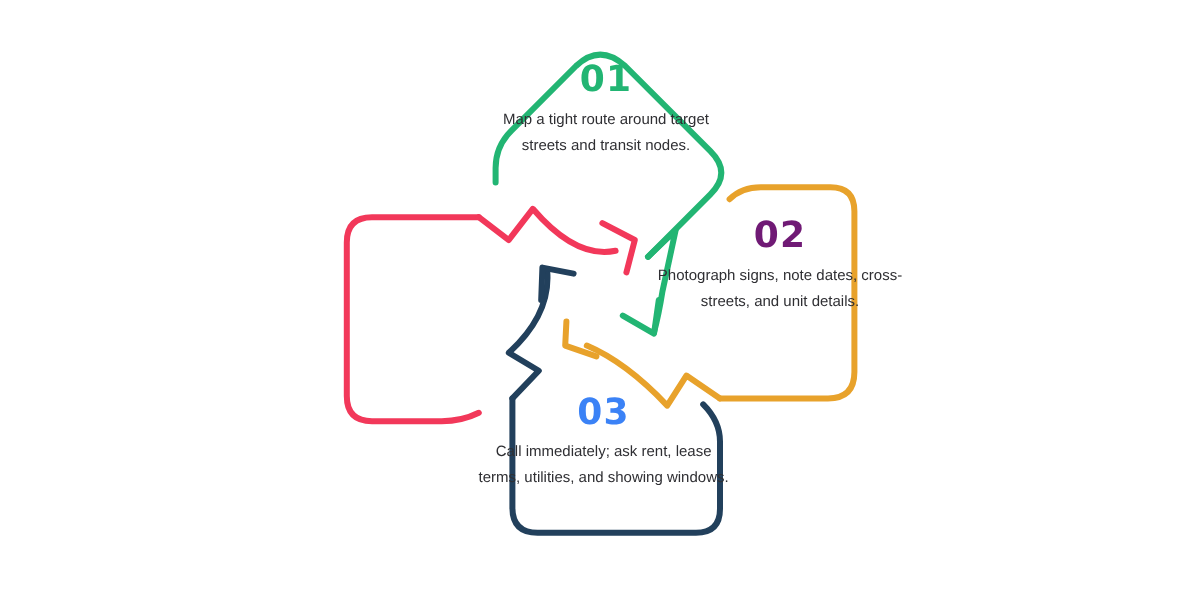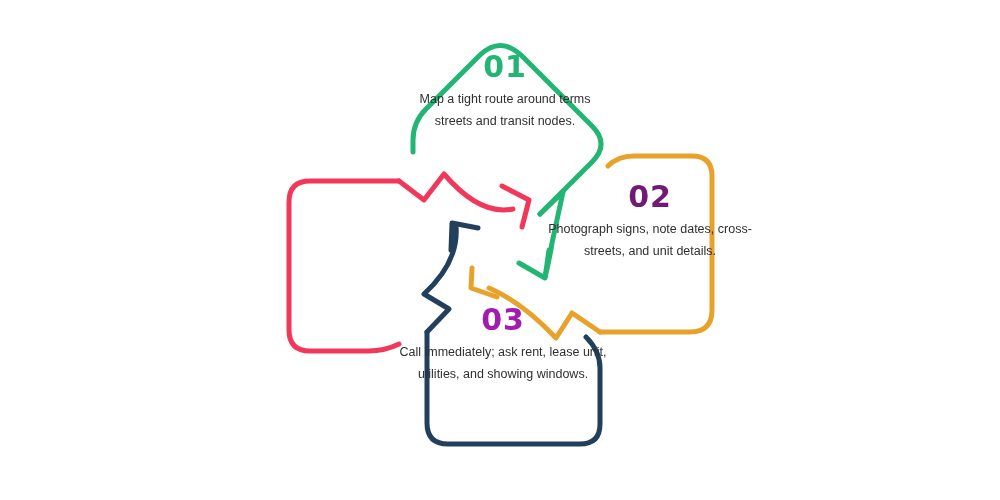--- a/index.html
+++ b/index.html
@@ -122,27 +122,27 @@
                L 424 200
                L 444 174
                Q 480 216 513 209"></path>
       <path fill="none" stroke="#F2385A" stroke-width="5" stroke-linecap="round" stroke-linejoin="round" d="M 502 186 L 529 200 L 522 227"></path>
     </g>
 
   </svg>
 
   <div class="step-label" id="label-01">
     <div class="step-number" style="color:#22B573;">01</div>
-    <p class="step-text">Map a tight route around terms streets and transit nodes.</p>
+    <p class="step-text">Map a tight route around target streets and transit nodes.</p>
   </div>
 
   <div class="step-label" id="label-02">
     <div class="step-number" style="color:#701a75;">02</div>
     <p class="step-text">Photograph signs, note dates, cross-streets, and unit details.</p>
   </div>
 
   <div class="step-label" id="label-03">
-    <div class="step-number" style="color:#a21caf;">03</div>
-    <p class="step-text">Call immediately; ask rent, lease unit, utilities, and showing windows.</p>
+    <div class="step-number" style="color:#3b82f6;margin-top:24px;">03</div>
+    <p class="step-text">Call immediately; ask rent, lease terms, utilities, and showing windows.</p>
   </div>
 
 
 </div>
 
 </body></html>

